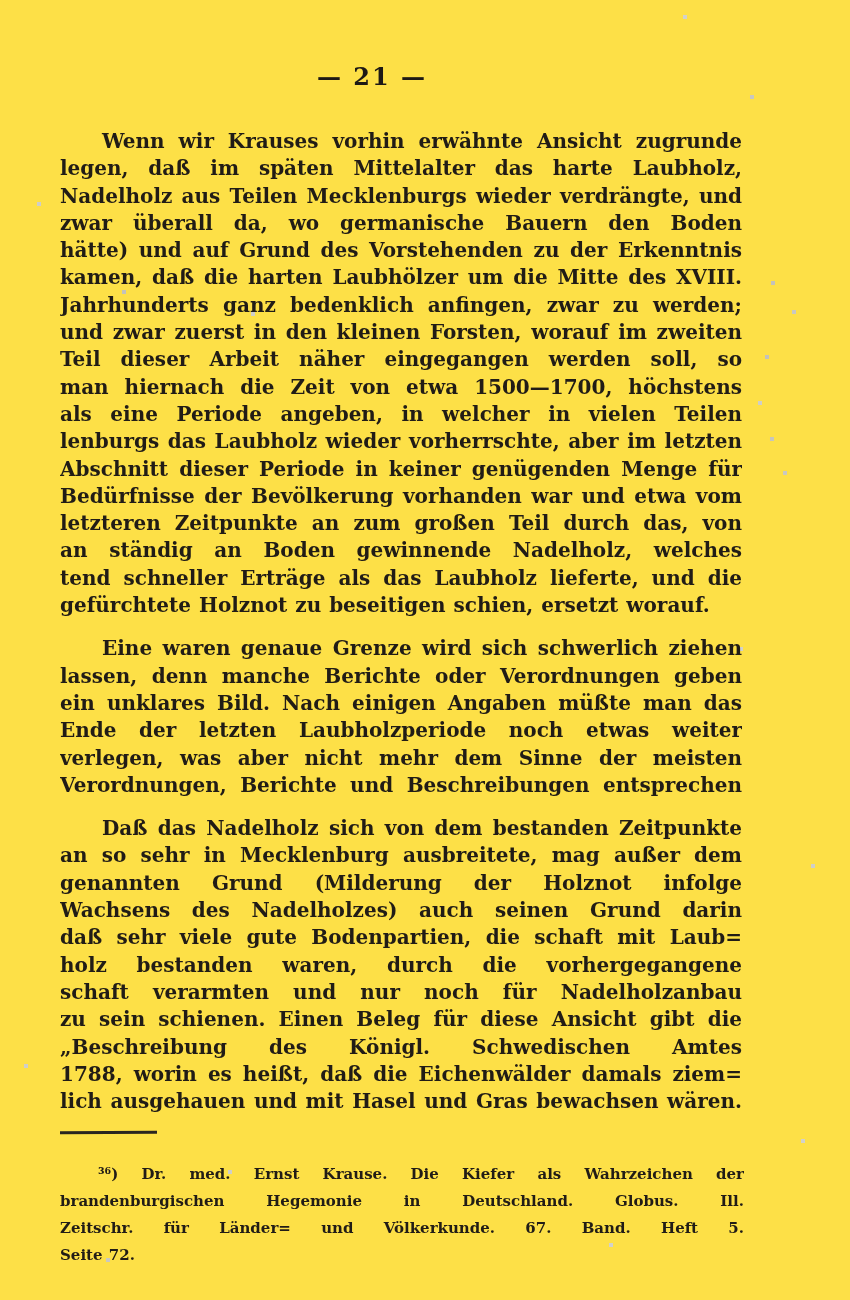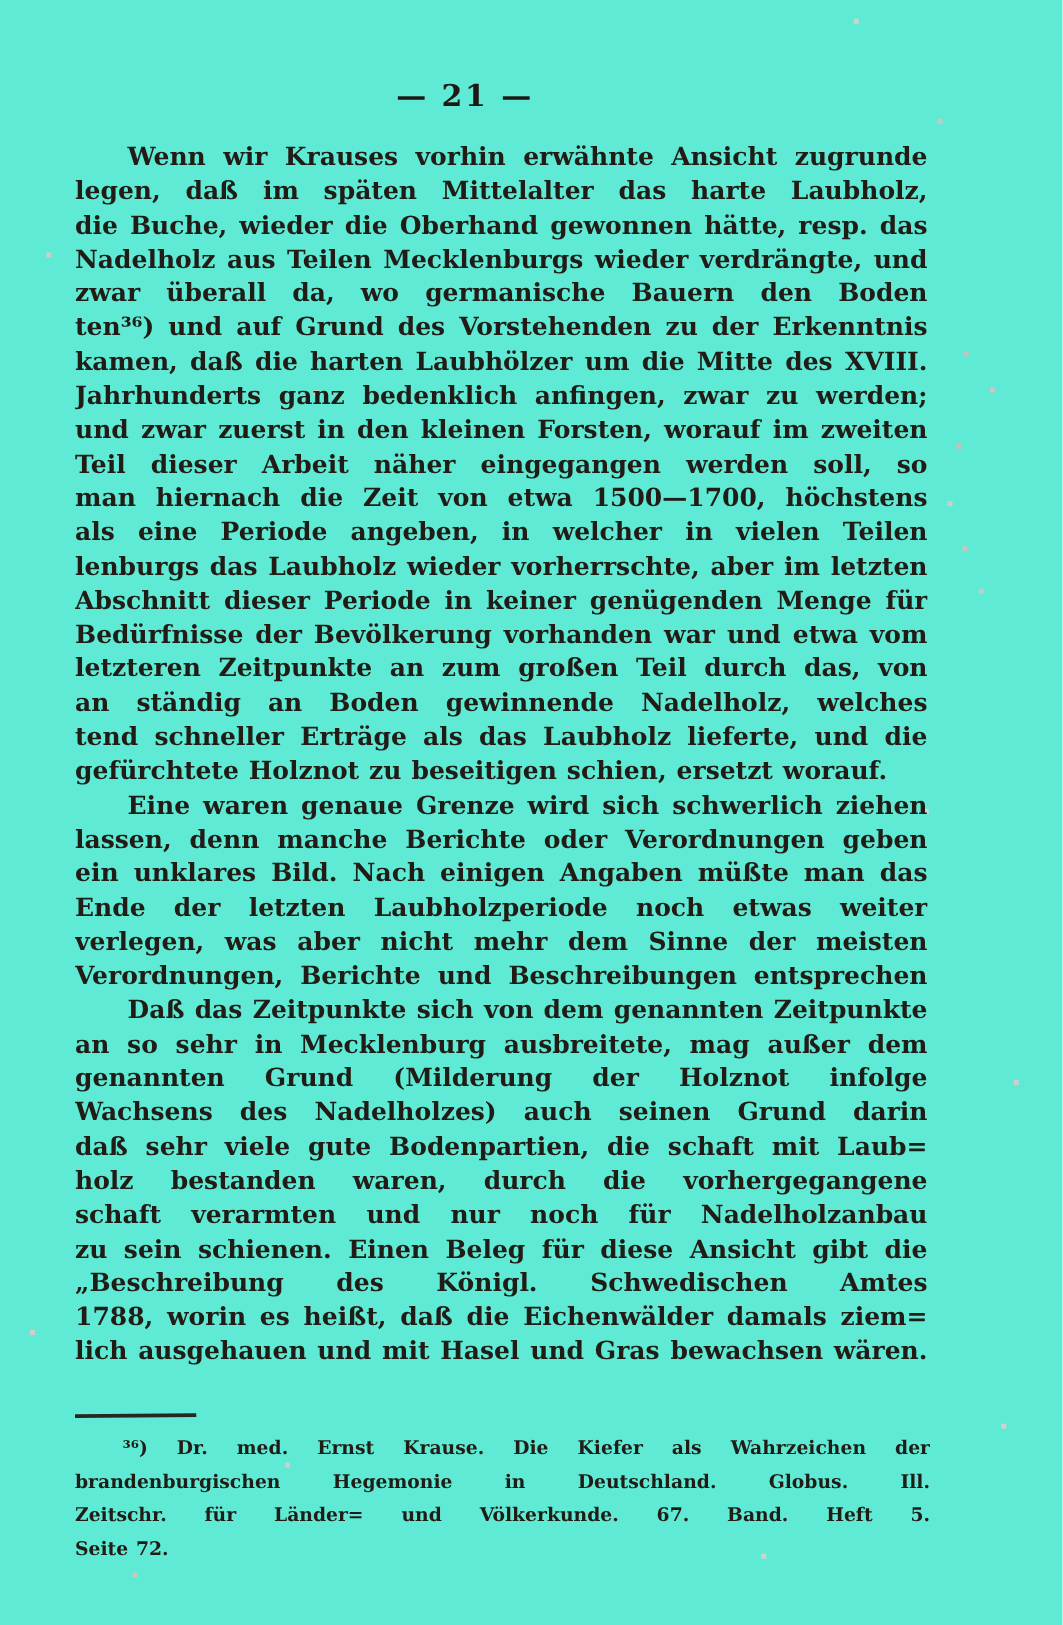--- a/index.html
+++ b/index.html
@@ -4,21 +4,21 @@
 <style>
   html, body {
     margin: 0;
     padding: 0;
     background: #ffffff;
   }
   .page {
     position: relative;
     width: 850px;
     height: 1300px;
-    background: #5eead4;
+    background: #fde047;
     overflow: hidden;
     font-family: "DejaVu Serif", serif;
     color: #211c16;
   }
   
   .speckles {
     position: absolute;
     top: 0; left: 0;
     width: 2px; height: 2px;
     background: transparent;
@@ -63,21 +63,21 @@
     font-weight: bold;
     font-size: 20px;
     line-height: 27.3px;
     height: 27.3px;
     overflow: hidden;
     text-align: justify;
     text-align-last: justify;
     word-spacing: 1px;
     white-space: normal;
   }
-  .line.indent { text-indent: 42px; }
+  .line.indent { text-indent: 42px; margin-top: 16px; }
   .line.endline { text-align-last: left; }
   .footnote-rule {
     position: absolute;
     left: 60px;
     top: 1131px;
     width: 97px;
     height: 0;
     border-top: 3px solid #2a2520;
     transform: rotate(-0.4deg);
   }
@@ -99,24 +99,23 @@
 
 <div class="page">
   <div class="speckles"></div>
 
   <div class="pageno">— 21 —</div>
 
   <div class="body-text">
       <div>
         <div class="line indent">Wenn wir Krauses vorhin erwähnte Ansicht zugrunde</div>
         <div class="line">legen, daß im späten Mittelalter das harte Laubholz, besonders</div>
-        <div class="line">die Buche, wieder die Oberhand gewonnen hätte, resp. das</div>
         <div class="line">Nadelholz aus Teilen Mecklenburgs wieder verdrängte, und</div>
         <div class="line">zwar überall da, wo germanische Bauern den Boden beacker=</div>
-        <div class="line">ten³⁶) und auf Grund des Vorstehenden zu der Erkenntnis</div>
+        <div class="line">hätte) und auf Grund des Vorstehenden zu der Erkenntnis</div>
         <div class="line">kamen, daß die harten Laubhölzer um die Mitte des XVIII.</div>
         <div class="line">Jahrhunderts ganz bedenklich anfingen, zwar zu werden;</div>
         <div class="line">und zwar zuerst in den kleinen Forsten, worauf im zweiten</div>
         <div class="line">Teil dieser Arbeit näher eingegangen werden soll, so könnte</div>
         <div class="line">man hiernach die Zeit von etwa 1500—1700, höchstens 1750</div>
         <div class="line">als eine Periode angeben, in welcher in vielen Teilen Meck=</div>
         <div class="line">lenburgs das Laubholz wieder vorherrschte, aber im letzten</div>
         <div class="line">Abschnitt dieser Periode in keiner genügenden Menge für die</div>
         <div class="line">Bedürfnisse der Bevölkerung vorhanden war und etwa vom</div>
         <div class="line">letzteren Zeitpunkte an zum großen Teil durch das, von nun</div>
@@ -126,21 +125,21 @@
       </div>
       <div>
         <div class="line indent">Eine waren genaue Grenze wird sich schwerlich ziehen</div>
         <div class="line">lassen, denn manche Berichte oder Verordnungen geben nur</div>
         <div class="line">ein unklares Bild. Nach einigen Angaben müßte man das</div>
         <div class="line">Ende der letzten Laubholzperiode noch etwas weiter zurück=</div>
         <div class="line">verlegen, was aber nicht mehr dem Sinne der meisten</div>
         <div class="line">Verordnungen, Berichte und Beschreibungen entsprechen</div>
       </div>
       <div>
-        <div class="line indent">Daß das Zeitpunkte sich von dem genannten Zeitpunkte</div>
+        <div class="line indent">Daß das Nadelholz sich von dem bestanden Zeitpunkte</div>
         <div class="line">an so sehr in Mecklenburg ausbreitete, mag außer dem eben</div>
         <div class="line">genannten Grund (Milderung der Holznot infolge schnelleren</div>
         <div class="line">Wachsens des Nadelholzes) auch seinen Grund darin haben,</div>
         <div class="line">daß sehr viele gute Bodenpartien, die schaft mit Laub=</div>
         <div class="line">holz bestanden waren, durch die vorhergegangene Mißwirt=</div>
         <div class="line">schaft verarmten und nur noch für Nadelholzanbau geeignet</div>
         <div class="line">zu sein schienen.  Einen Beleg für diese Ansicht gibt die</div>
         <div class="line">„Beschreibung des Königl. Schwedischen Amtes Neukloster“</div>
         <div class="line">1788, worin es heißt, daß die Eichenwälder damals ziem=</div>
         <div class="line">lich ausgehauen und mit Hasel und Gras bewachsen wären.</div>

